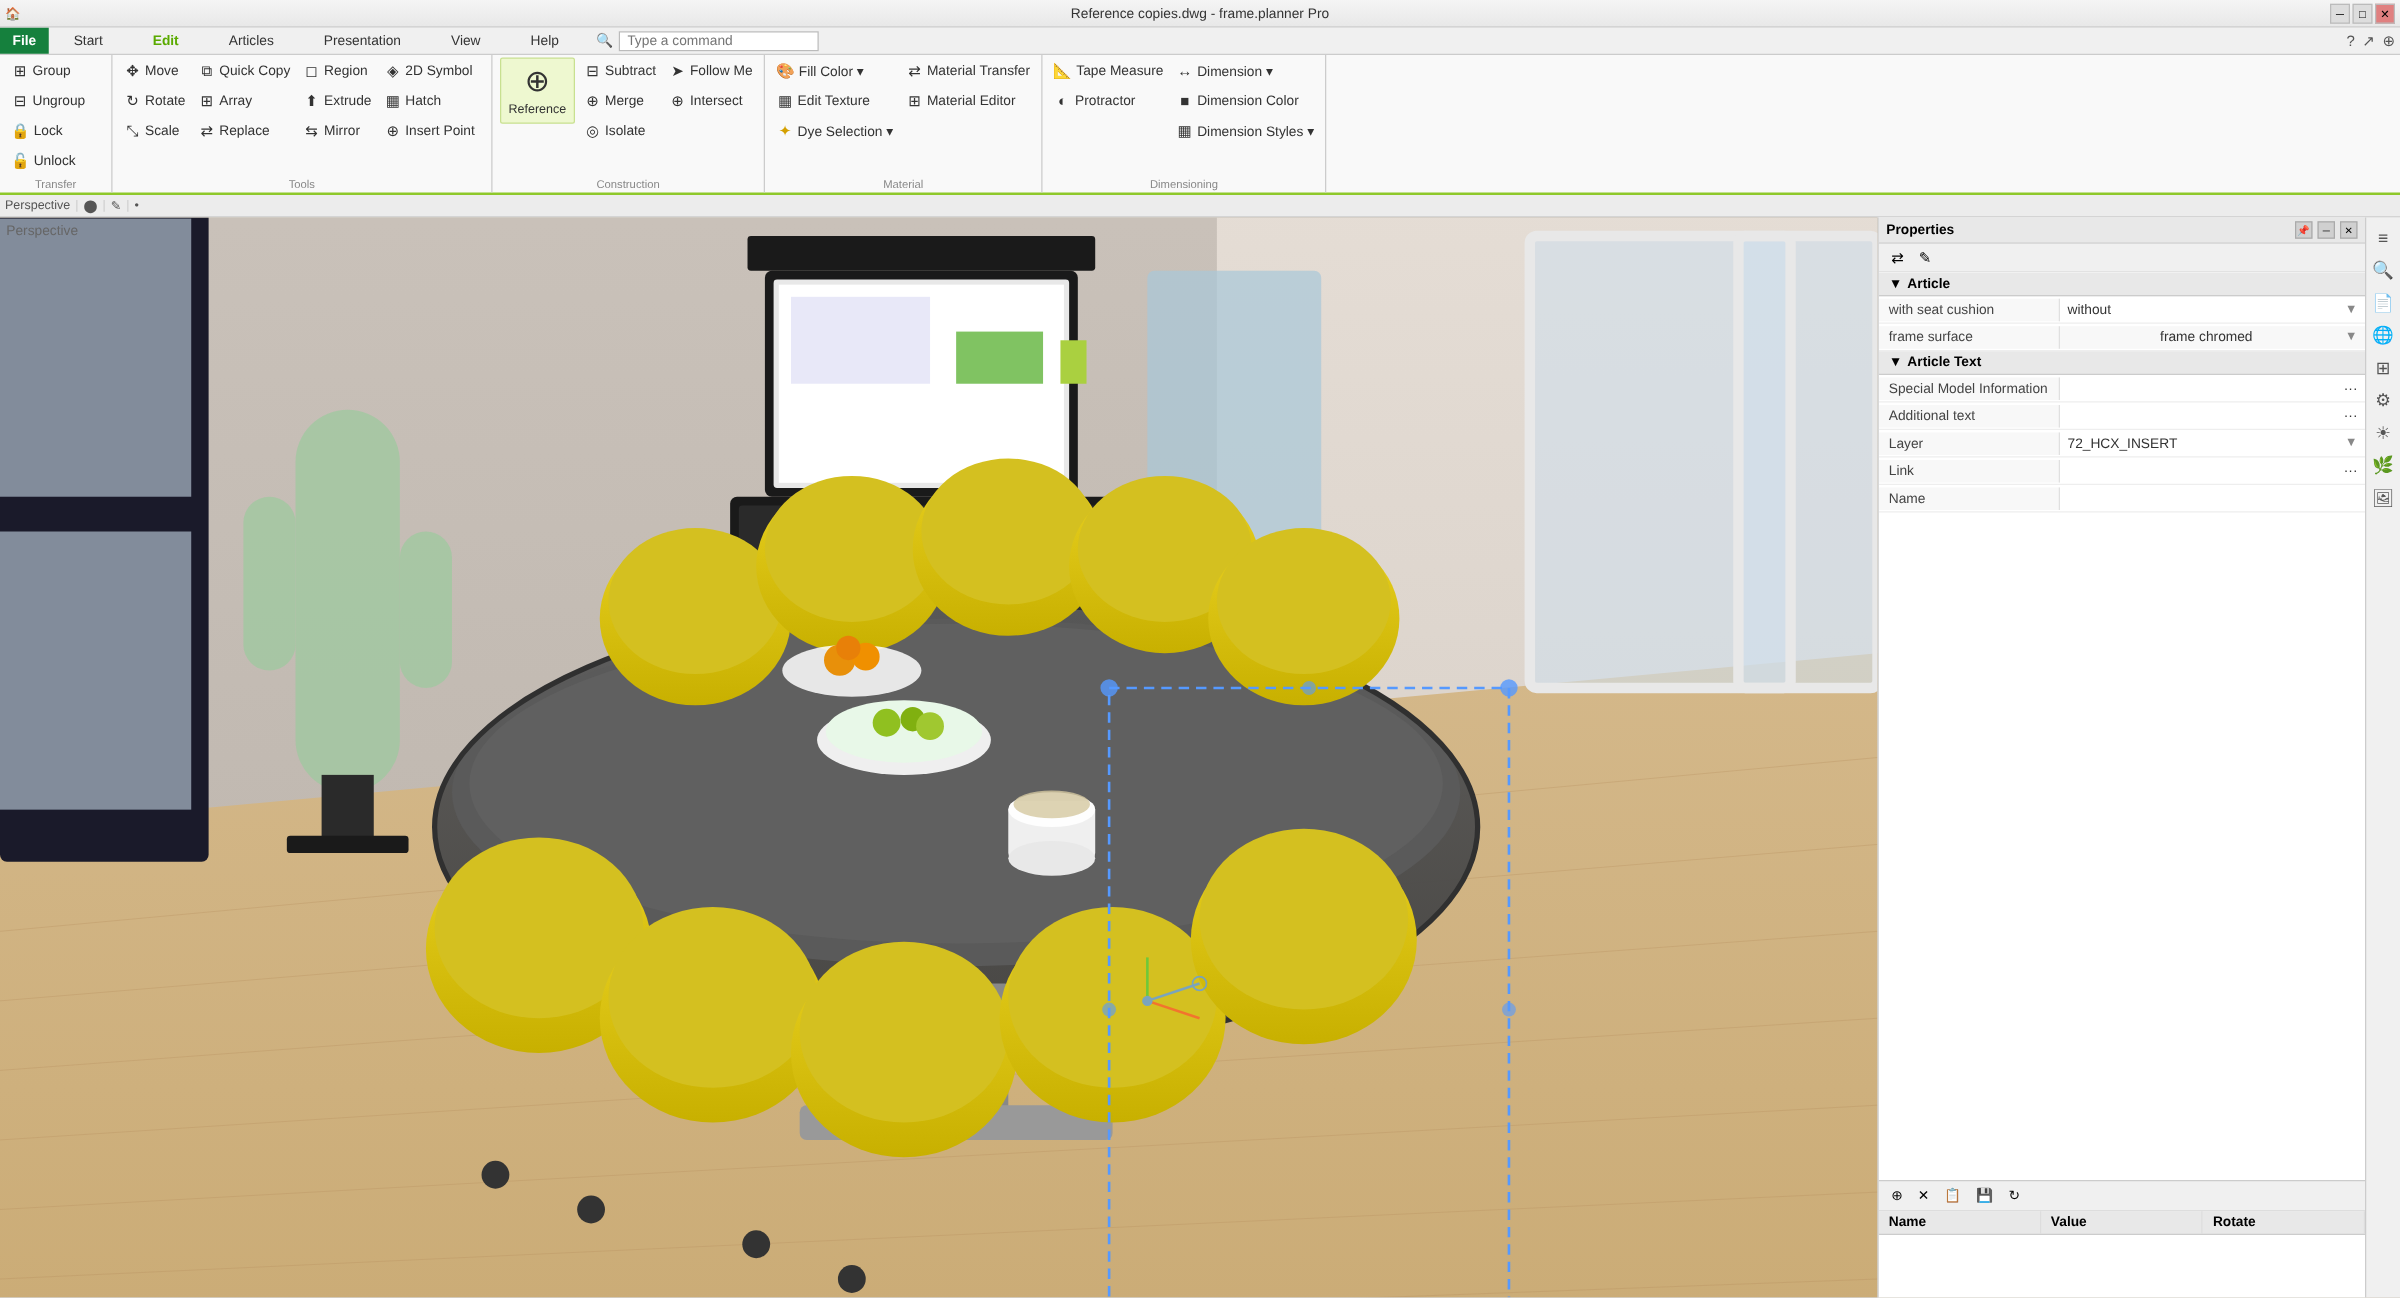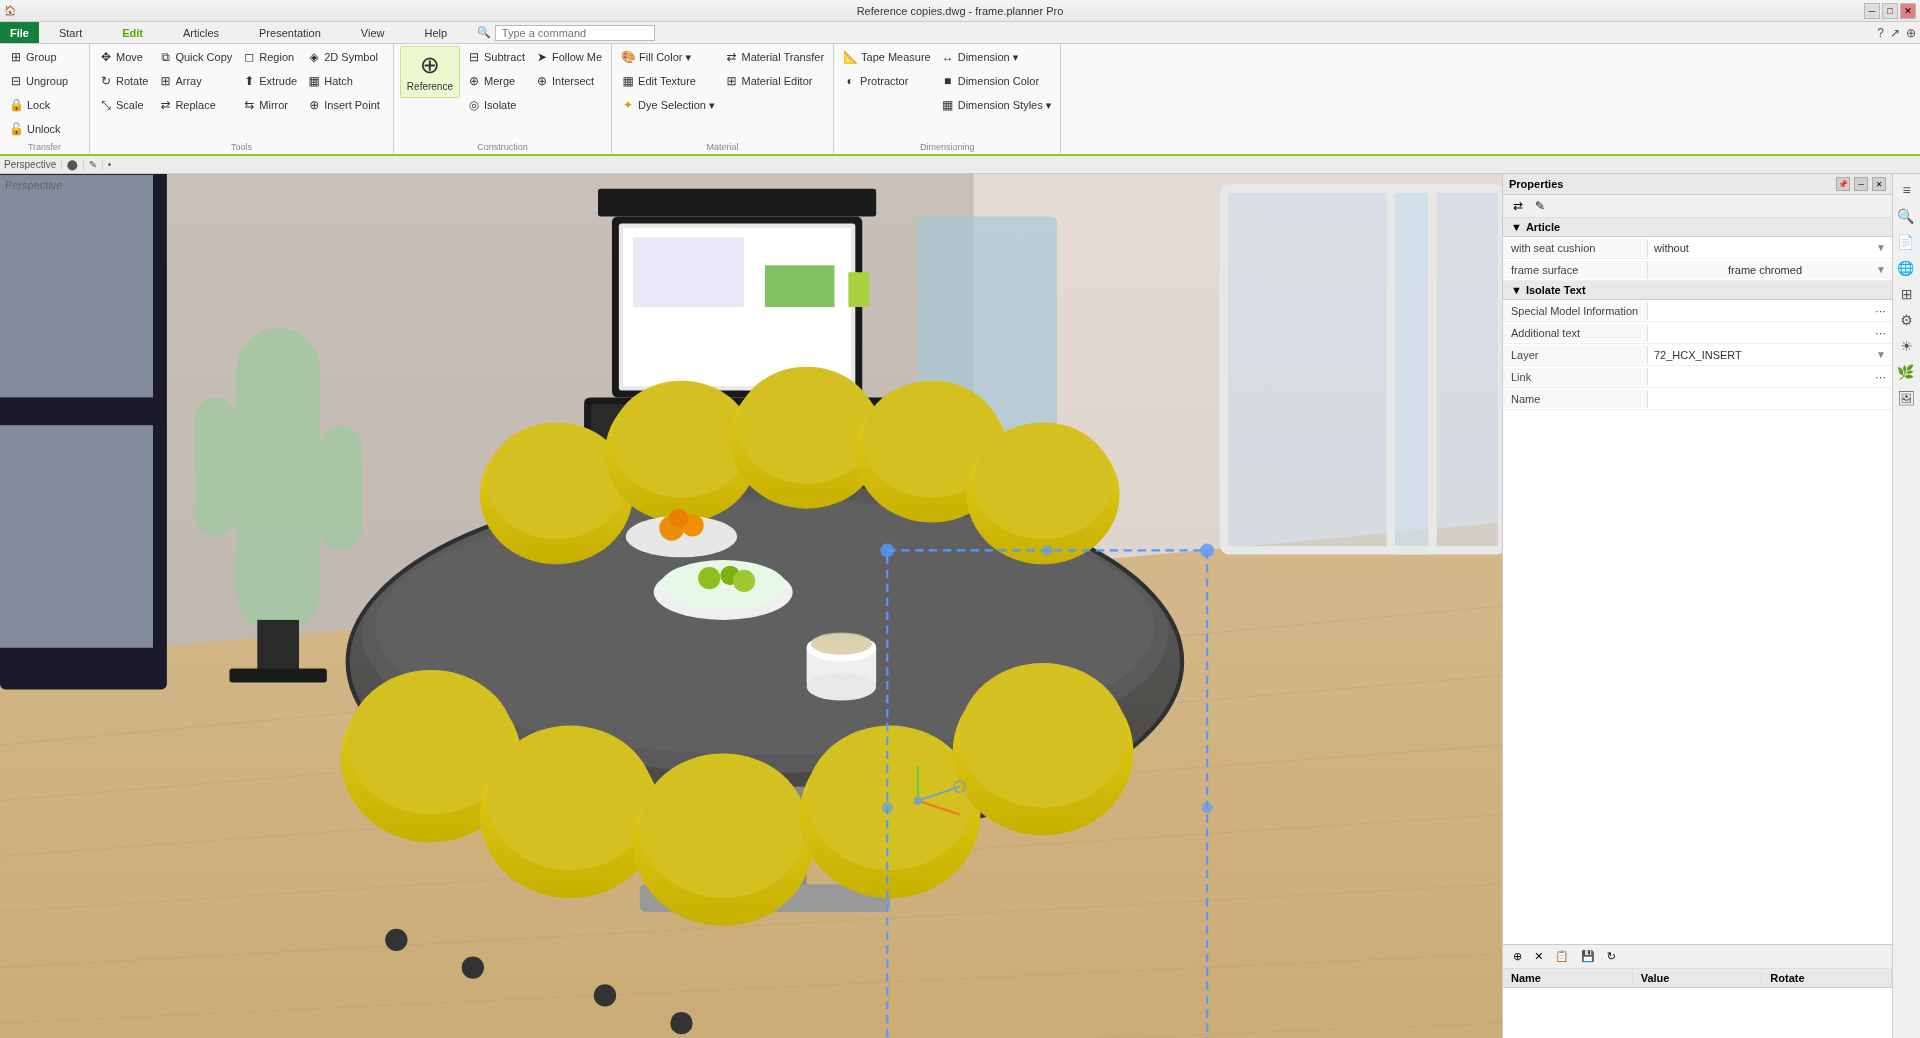--- a/index.html
+++ b/index.html
@@ -420,21 +420,21 @@
         <div class="prop-value frame-val">
           <div class="prop-value-dropdown" style="width:100%; justify-content:center;">
             <span style="flex:1; text-align:center;">frame chromed</span>
             <span class="prop-dropdown-arrow">▼</span>
           </div>
         </div>
       </div>
 
       <div class="prop-section-header">
         <span>▼</span>
-        <span>Isolate Text</span>
+        <span>Article Text</span>
       </div>
 
       <div class="prop-row">
         <div class="prop-label">Special Model Information</div>
         <div class="prop-value" style="justify-content:flex-end;">
           <span>···</span>
         </div>
       </div>
 
       <div class="prop-row">

